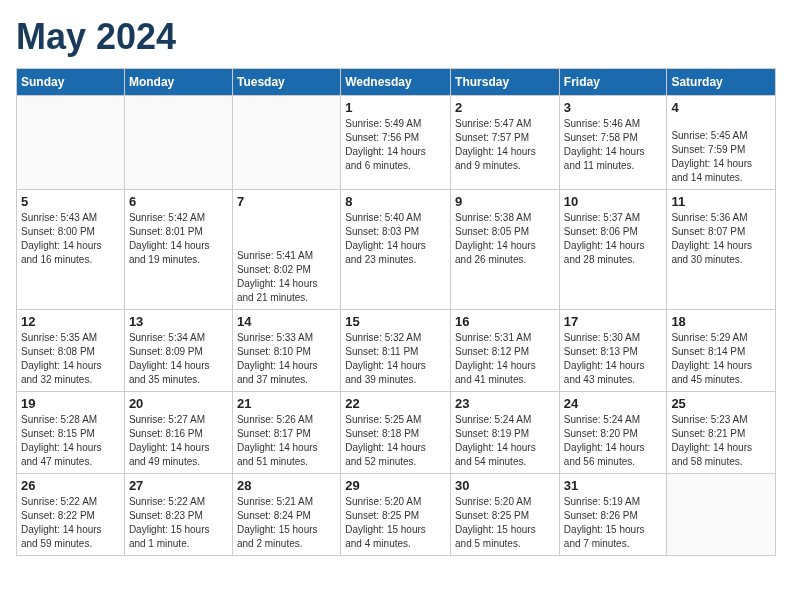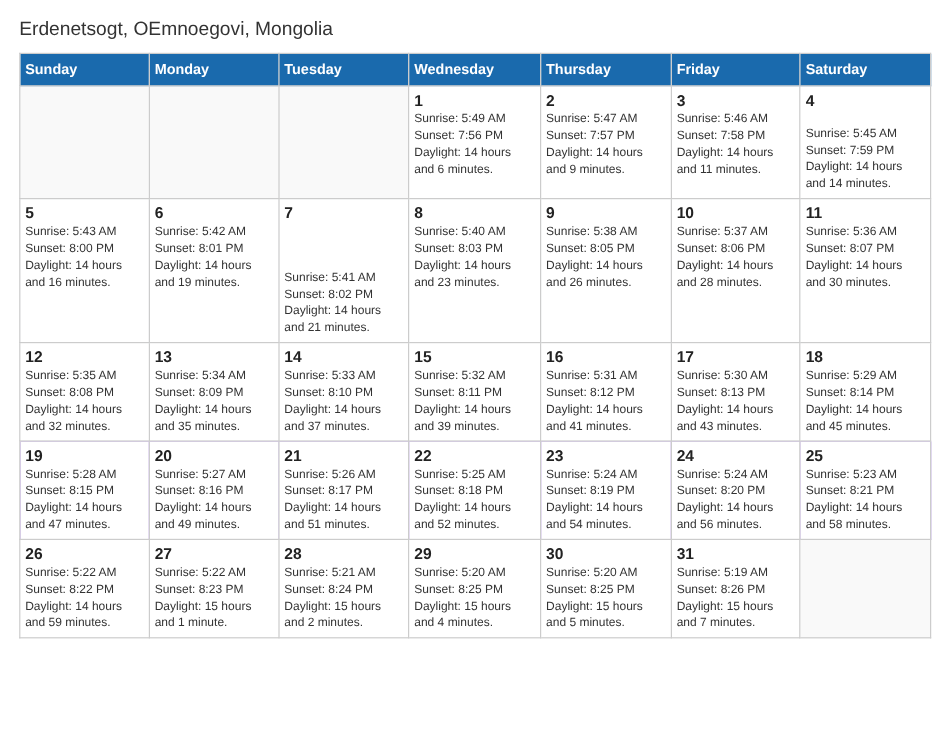--- a/index.html
+++ b/index.html
@@ -91,21 +91,21 @@
       line-height: 1.4;
     }
     .calendar tr:nth-child(odd) td:not(.empty) {
     }
   </style>
 </head>
 <body>
 
 <div class="header">
   <div class="title-section">
-    <div class="location">Erdenetsogt, OEmnoegovi, Mongolia</div>
+    <div class="month-title">May 2024</div>
   </div>
 </div>
 
 <table class="calendar">
   <thead>
     <tr>
     <th>Sunday</th>
         <th>Monday</th>
         <th>Tuesday</th>
         <th>Wednesday</th>
@@ -243,21 +243,21 @@
 and 43 minutes.</div>
         </td>
         <td>
           <div class="day-number">18</div>
           <div class="day-info" style="white-space: pre-line;">Sunrise: 5:29 AM
 Sunset: 8:14 PM
 Daylight: 14 hours
 and 45 minutes.</div>
         </td>
       </tr>
-      <tr style="background: #6d28d9;">
+      <tr style="background: #ec4899;">
         <td>
           <div class="day-number">19</div>
           <div class="day-info" style="white-space: pre-line;">Sunrise: 5:28 AM
 Sunset: 8:15 PM
 Daylight: 14 hours
 and 47 minutes.</div>
         </td>
         <td>
           <div class="day-number">20</div>
           <div class="day-info" style="white-space: pre-line;">Sunrise: 5:27 AM

